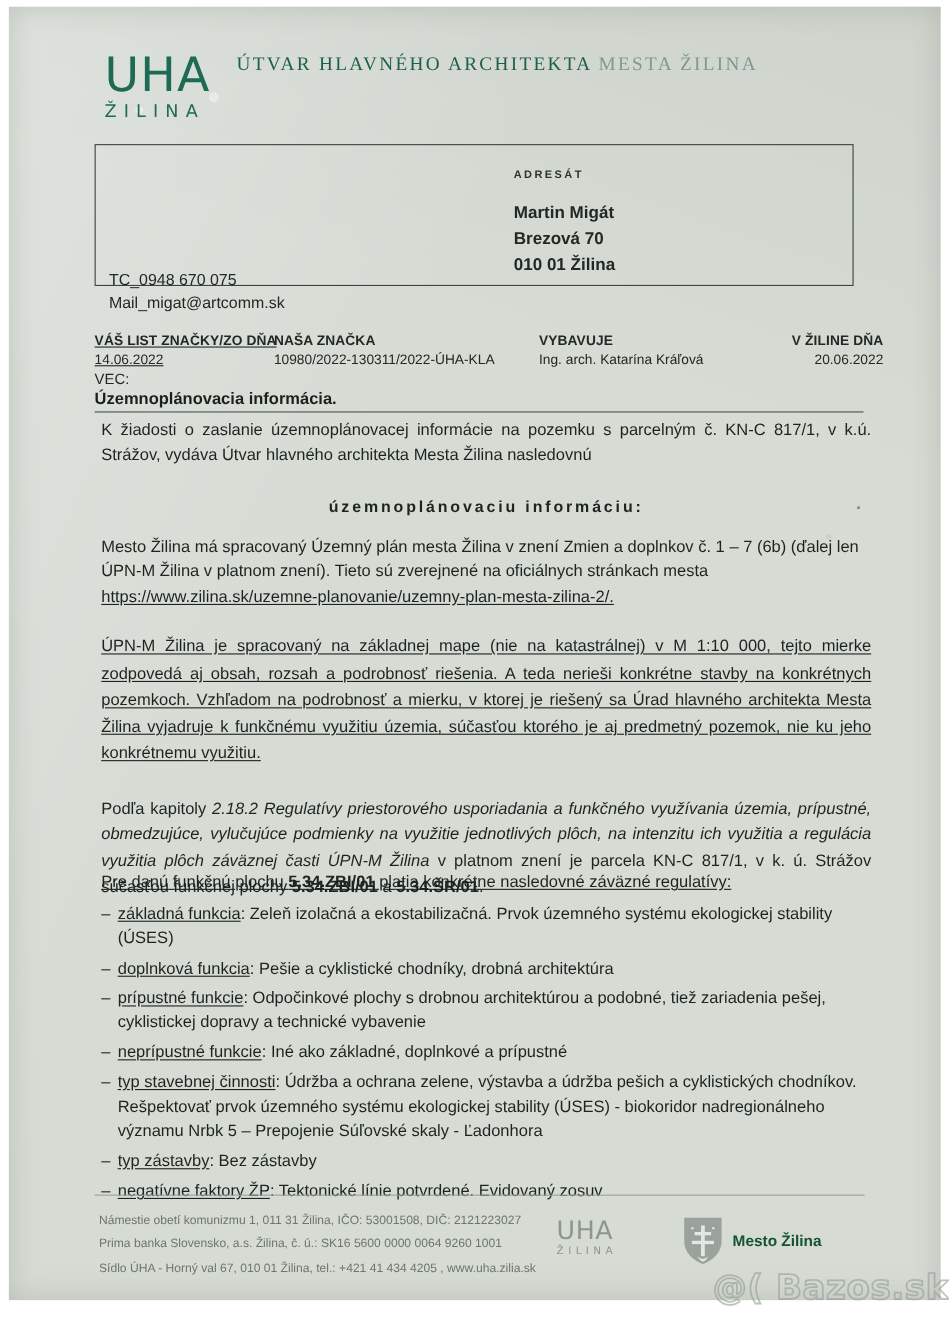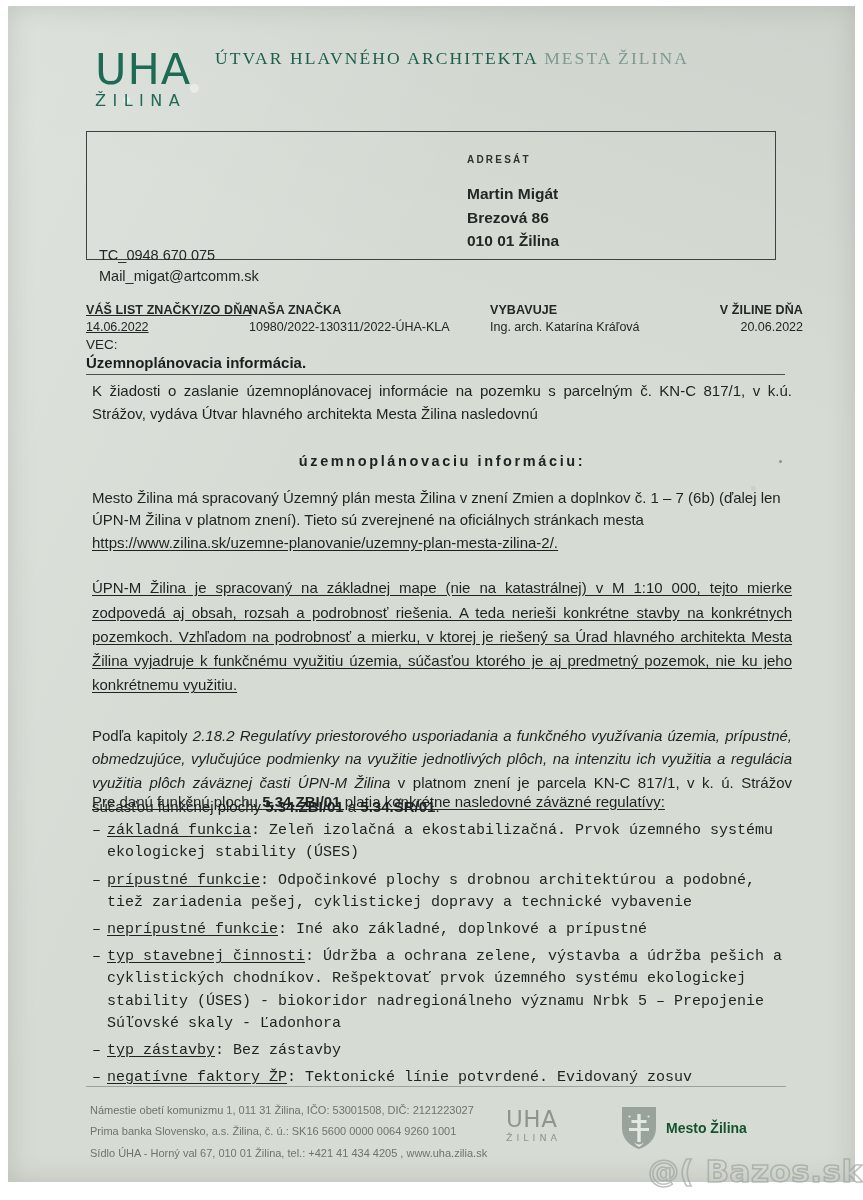--- a/index.html
+++ b/index.html
@@ -204,21 +204,20 @@
   #reg-intro { margin-bottom: 7px; }
   ul.reg-list {
     list-style: none;
     margin: 0;
     padding: 0;
   }
   ul.reg-list > li {
     position: relative;
     padding-left: 15px;
     margin-bottom: 5px;
-    font-family: Liberation Mono, monospace;
   }
   ul.reg-list > li::before {
     content: "–";
     position: absolute;
     left: 0; top: 0;
   }
 
   
   #footer-rule {
     position: absolute;
@@ -308,21 +307,21 @@
   </div>
   <div id="org-title">
     <span class="t-strong">ÚTVAR HLAVNÉHO ARCHITEKTA</span>
     <span class="t-light">MESTA ŽILINA</span>
   </div>
 
   <div id="address-box">
     <div id="addr-label">ADRESÁT</div>
     <div id="addr-lines">
       <div>Martin Migát</div>
-      <div>Brezová 86</div>
+      <div>Brezová 70</div>
       <div>010 01 Žilina</div>
     </div>
     <div id="contact-lines">
       <div>TC_0948 670 075</div>
       <div>Mail_migat@artcomm.sk</div>
     </div>
   </div>
 
   <div id="ref-row">
     <div class="ref-col" id="ref-your">
@@ -365,20 +364,23 @@
   </div>
 
   <div id="regulatives">
     <div id="reg-intro">
       <span class="u">Pre danú funkčnú plochu </span><span class="u b">5.34.ZBI/01</span><span class="u"> platia konkrétne nasledovné záväzné regulatívy:</span>
     </div>
 
     <ul class="reg-list">
       <li>
         <span class="u">základná funkcia</span><span>: Zeleň izolačná a ekostabilizačná. Prvok územného systému ekologickej stability (ÚSES)</span>
+      </li>
+      <li>
+        <span class="u">doplnková funkcia</span><span>: Pešie a cyklistické chodníky, drobná architektúra</span>
       </li>
       <li>
         <span class="u">prípustné funkcie</span><span>: Odpočinkové plochy s drobnou architektúrou a podobné, tiež zariadenia pešej, cyklistickej dopravy a technické vybavenie</span>
       </li>
       <li>
         <span class="u">neprípustné funkcie</span><span>: Iné ako základné, doplnkové a prípustné</span>
       </li>
       <li>
         <span class="u">typ stavebnej činnosti</span><span>: Údržba a ochrana zelene, výstavba a údržba pešich a cyklistických chodníkov. Rešpektovať prvok územného systému ekologickej stability (ÚSES) - biokoridor nadregionálneho významu Nrbk 5  – Prepojenie Súľovské skaly - Ľadonhora</span>
       </li>

